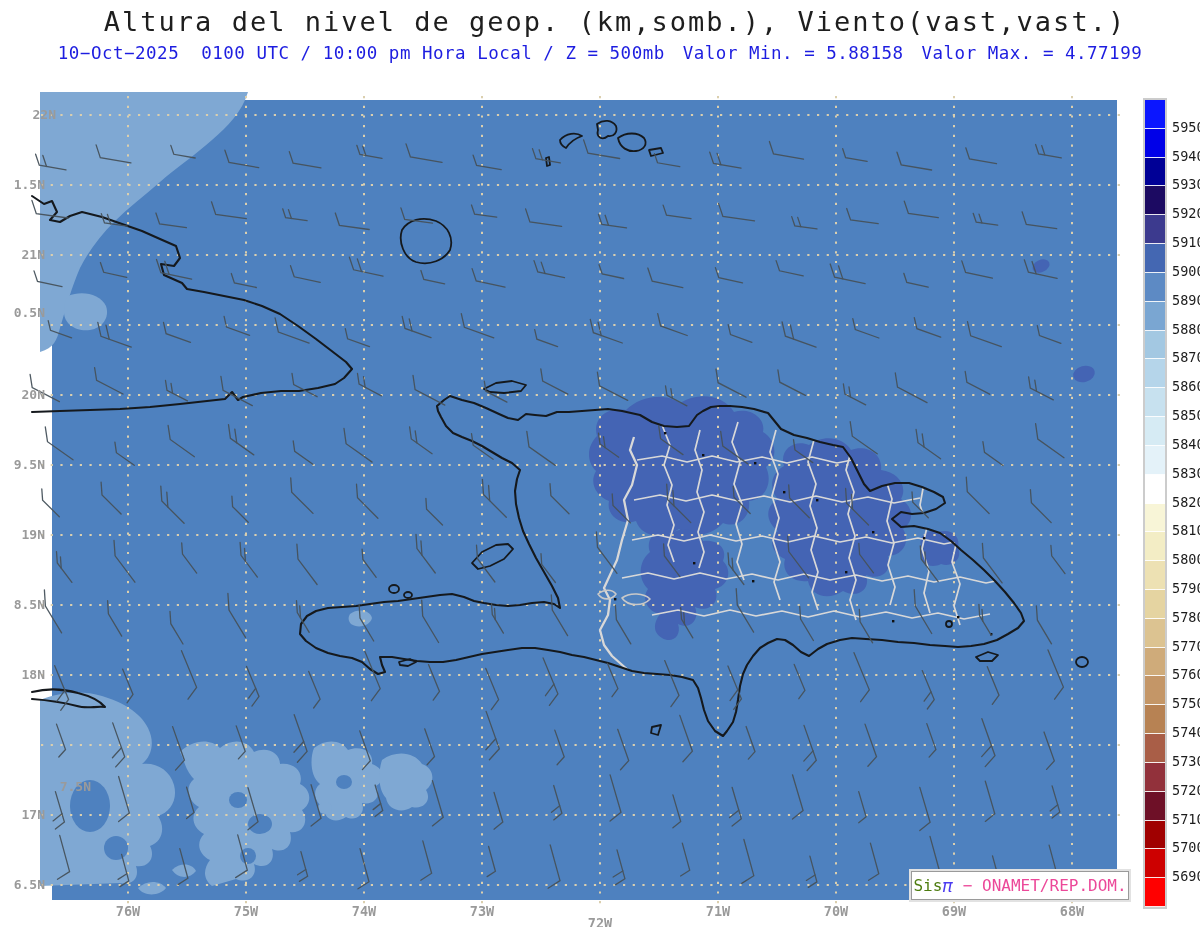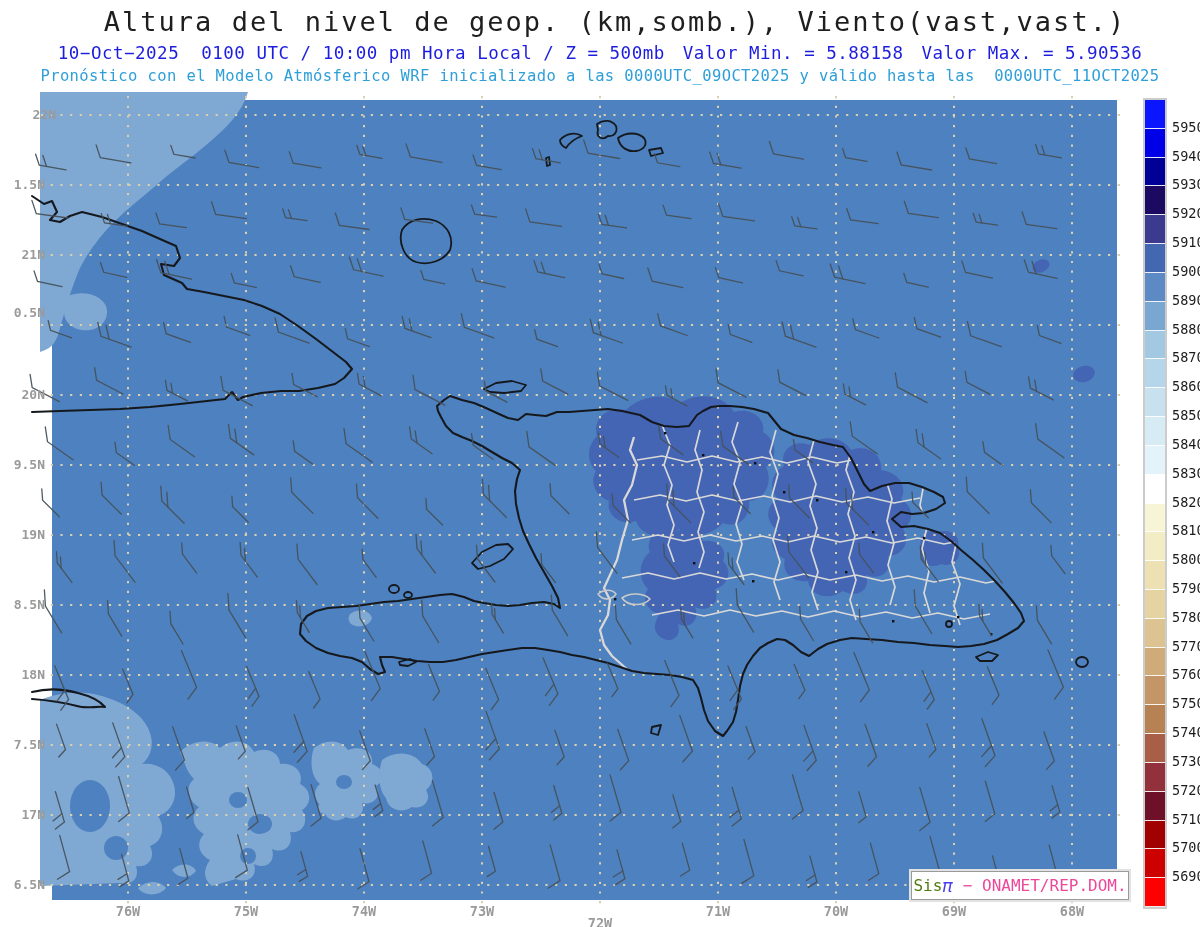--- a/index.html
+++ b/index.html
@@ -27,22 +27,21 @@
              justify-content:center;font-size:16px;white-space:pre;}
   #watermark .brand{color:#4d7c0f;}
   #watermark .pi{color:#4b3bf0;font-style:italic;font-size:18px;line-height:16px;}
   #watermark .rest{color:#ec4899;}
 </style>
 </head>
 <body>
 
 <div id="page">
   <div class="title">Altura del nivel de geop. (km,somb.), Viento(vast,vast.)</div>
-  <div class="sub1"><span>10−Oct−2025  0100 UTC / 10:00 pm Hora Local / Z = 500mb</span><span>Valor Min. = 5.88158</span><span>Valor Max. = 5.90536</span></div>
-  <div class="sub2">Pronóstico con el Modelo Atmósferico WRF inicializado a las 0000UTC_09OCT2025 y válido hasta las  0000UTC_11OCT2025</div>
+  <div class="sub1"><span>10−Oct−2025  0100 UTC / 10:00 pm Hora Local / Z = 500mb</span><span>Valor Min. = 5.88158</span><span>Valor Max. = 4.77199</span></div>
 
   <div id="map-wrap">
     <svg id="map-svg" width="1065" height="800" viewBox="0 0 1065 800">
         <rect x="0" y="0" width="1065" height="800" fill="#4e81bf"></rect>
         <g>
           <path d="M-12,-8 L196,-8 C190,12 176,26 160,40 C142,56 124,68 108,82 C92,96 76,108 62,122 C48,136 36,152 28,168 C20,186 14,208 8,228 C5,240 2,248 -12,252 Z" fill="#7fa8d3" stroke="none"></path>
           <path d="M16,196 C30,190 48,194 54,206 C58,218 50,228 38,230 C24,232 12,224 12,212 C12,205 13,200 16,196 Z" fill="#7fa8d3" stroke="none"></path>
           <path d="M-12,600 C8,592 30,590 50,596 C70,602 88,612 96,628 C103,642 100,656 90,664 C104,662 118,670 122,685 C126,700 118,712 106,716 C114,728 110,742 98,746 C104,758 96,768 84,766 C88,778 80,786 68,783 L-12,786 Z" fill="#7fa8d3" stroke="none"></path>
           <path d="M128,652 C140,640 158,638 168,648 C180,638 196,640 202,652 C214,646 228,652 228,664 C242,662 252,672 248,684 C260,690 260,704 250,710 C258,722 250,734 238,732 C242,746 232,754 220,749 C224,762 214,770 202,764 C206,776 196,784 184,779 L160,786 C150,778 152,768 158,760 C146,754 144,742 152,734 C140,728 138,714 147,707 C135,700 133,686 142,679 C133,670 132,659 128,652 Z" fill="#7fa8d3" stroke="none"></path>
           <path d="M262,648 C274,638 290,640 296,650 C310,645 322,652 320,664 C332,668 334,680 324,686 C330,696 322,706 310,703 C314,714 304,722 294,717 C284,724 272,720 272,708 C262,702 260,690 268,684 C258,676 258,658 262,648 Z" fill="#7fa8d3" stroke="none"></path>
@@ -439,21 +438,21 @@
   <div id="lat-labels">
       <div class="lat-label" style="top: 108px; padding-left: 11px;">22N</div>
       <div class="lat-label" style="top: 178px;">1.5N</div>
       <div class="lat-label" style="top: 248px;">21N</div>
       <div class="lat-label" style="top: 306px; text-align: right;">0.5N</div>
       <div class="lat-label" style="top: 388px;">20N</div>
       <div class="lat-label" style="top: 458px;">9.5N</div>
       <div class="lat-label" style="top: 528px;">19N</div>
       <div class="lat-label" style="top: 598px;">8.5N</div>
       <div class="lat-label" style="top: 668px;">18N</div>
-      <div class="lat-label" style="top: 738px;">7.5N</div>
+      <div class="lat-label" style="top: 780px; margin-left: 46px;">7.5N</div>
       <div class="lat-label" style="top: 808px;">17N</div>
       <div class="lat-label" style="top: 878px;">6.5N</div>
     </div>
   <div id="lon-labels">
       <div class="lon-label" style="left: 106px;">76W</div>
       <div class="lon-label" style="left: 224px;">75W</div>
       <div class="lon-label" style="left: 342px;">74W</div>
       <div class="lon-label" style="left: 460px;">73W</div>
       <div class="lon-label" style="left: 578px; margin-top: 12px;">72W</div>
       <div class="lon-label" style="left: 696px;">71W</div>

